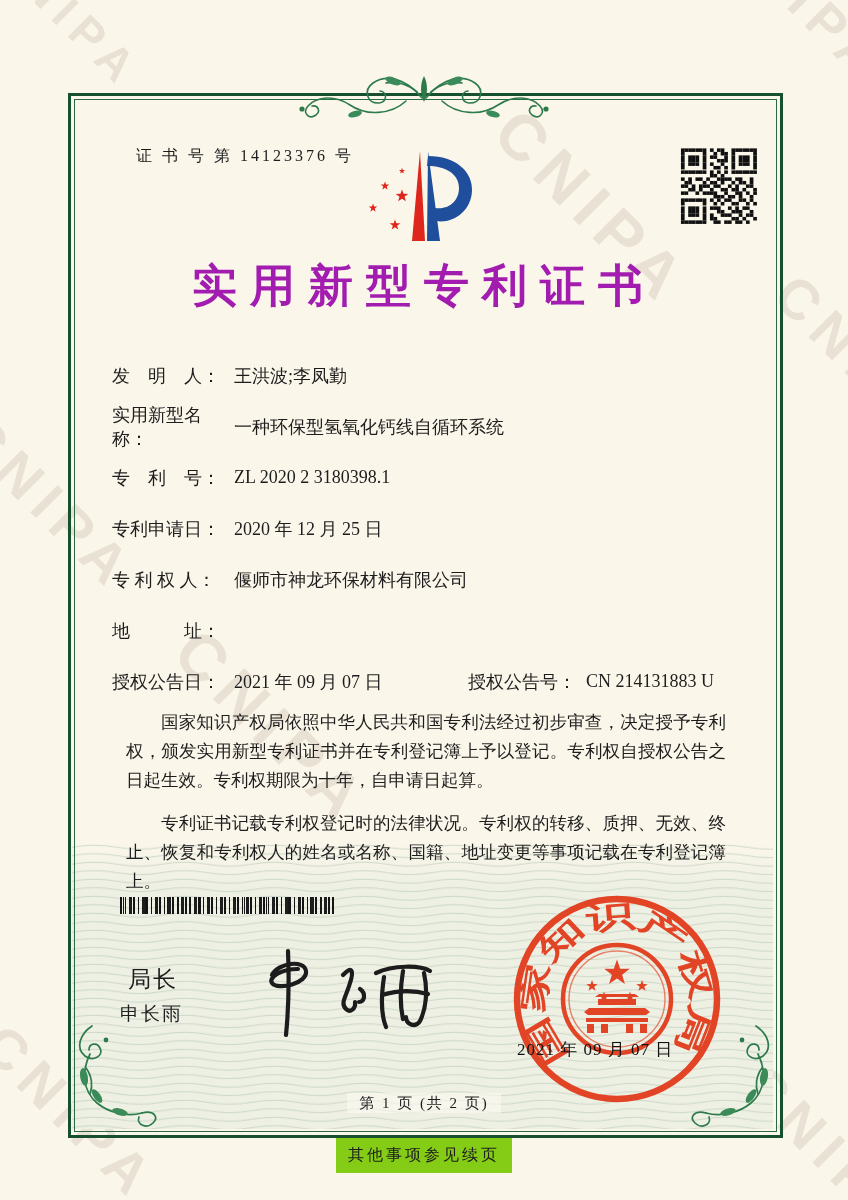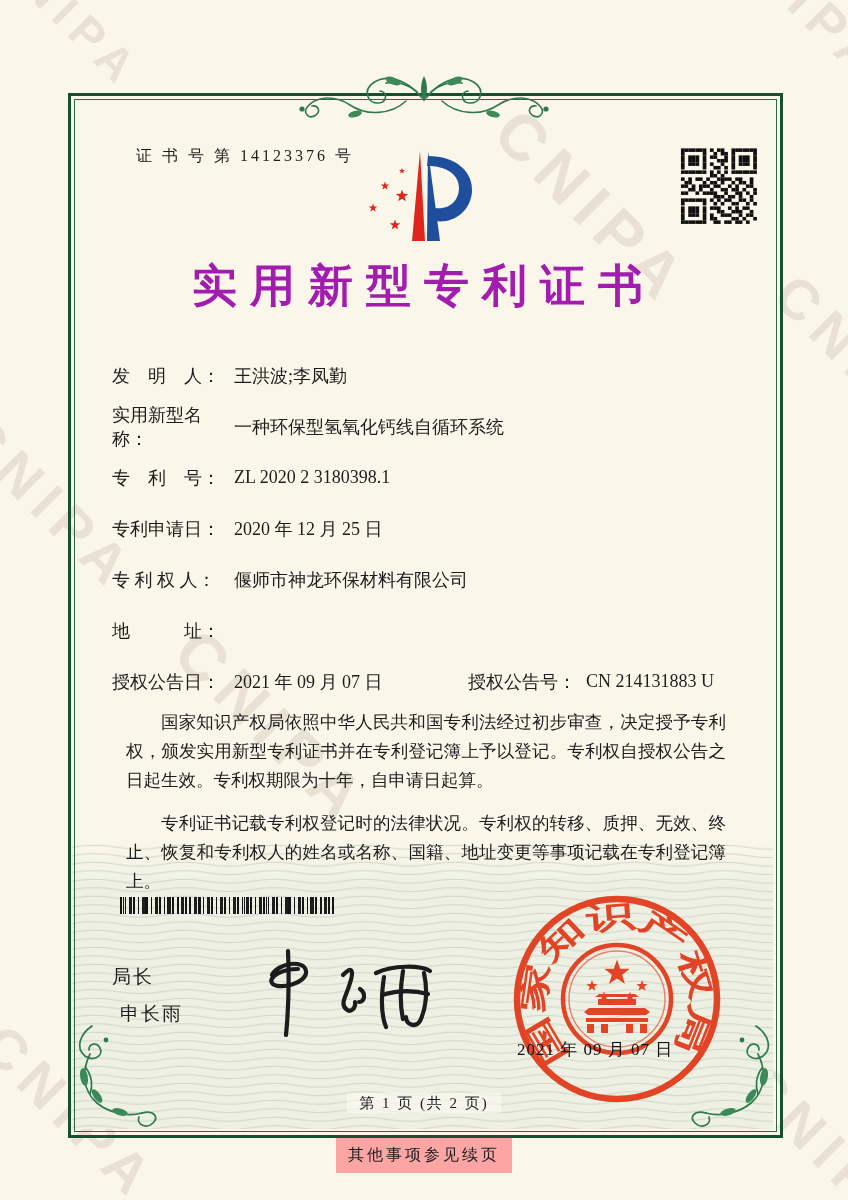--- a/index.html
+++ b/index.html
@@ -41,31 +41,31 @@
   .bodytext{position:absolute;left:112px;top:694px;width:628px;
     font-size:17.5px;line-height:29px;text-align:justify;}
   .bodytext p{margin:14px;text-indent:2em;}
   
   .barcode{position:absolute;left:120px;top:897px;width:217px;height:17px;
     background:
       repeating-linear-gradient(90deg,#141414 0 2px,transparent 2px 5px,#141414 5px 6px,transparent 6px 9px,#1d1d1d 9px 12px,transparent 12px 13px),
       repeating-linear-gradient(90deg,transparent 0 3px,#171717 3px 4px,transparent 4px 11px);
   }
   
-  .sig-title{position:absolute;left:112px;top:964px;font-size:19px;letter-spacing:2px;}
+  .sig-title{position:absolute;left:128px;top:964px;font-size:23px;letter-spacing:2px;}
   .sig-name{position:absolute;left:120px;top:1001px;font-size:19px;letter-spacing:2px;}
   .sig-hand{position:absolute;left:248px;top:945px;}
   .seal{position:absolute;left:510px;top:892px;}
   .seal-date{position:absolute;left:517px;top:1038px;width:210px;font-size:17px;
     letter-spacing:1px;color:#101010;white-space:nowrap;}
   
   .pageinfo{position:absolute;left:0;top:1094px;width:100%;text-align:center;font-size:15px;}
   .pageinfo span{background:rgba(253,250,242,0.6);padding:2px 12px;letter-spacing:2px;}
   .contnote{position:absolute;left:0;top:1138px;width:100%;text-align:center;}
-  .contnote span{display:inline-block;background:#fca5a5;padding:7px 12px;font-size:16px;letter-spacing:3px;}
+  .contnote span{display:inline-block;background:#84cc16;padding:7px 12px;font-size:16px;letter-spacing:3px;}
   
   .orn-top{position:absolute;left:294px;top:68px;}
   .orn-bl{position:absolute;left:62px;top:1024px;}
   .orn-br{position:absolute;left:686px;top:1024px;transform:scaleX(-1);}
 </style>
 </head>
 <body>
 
 <div class="page">
 

